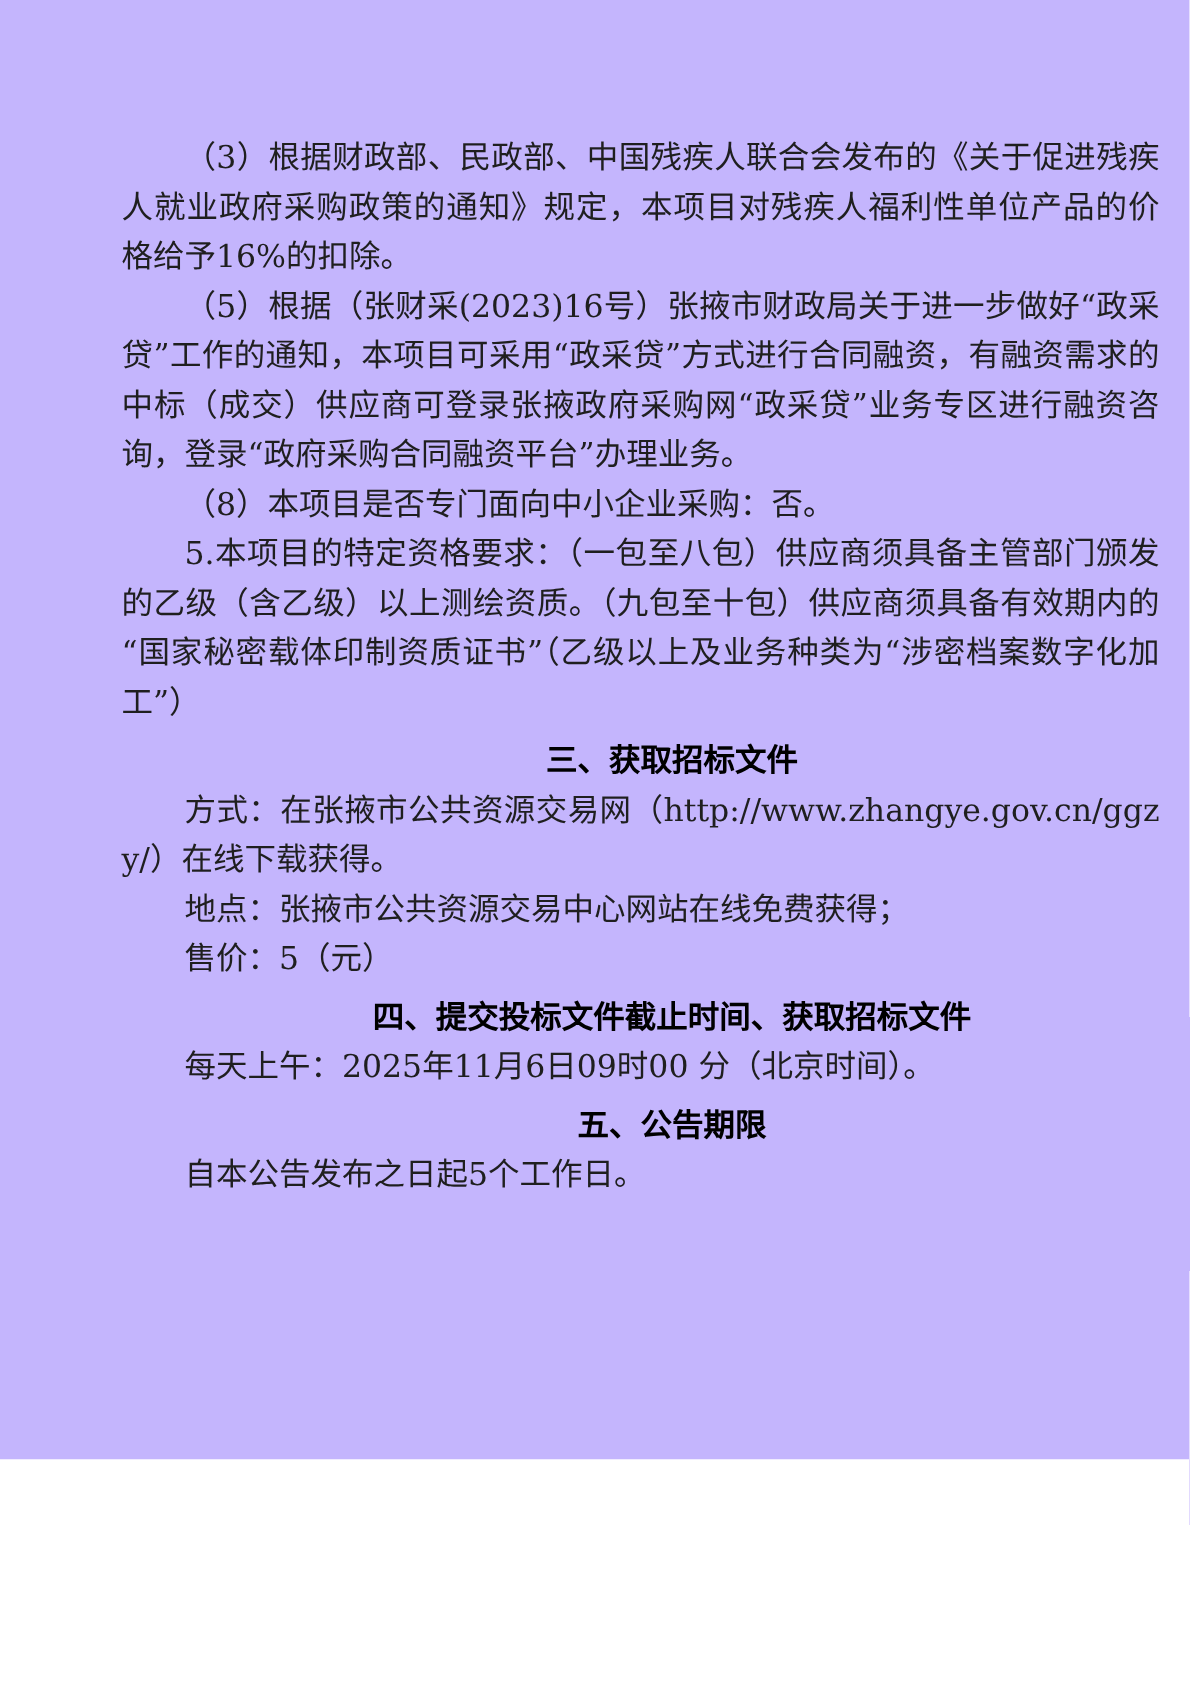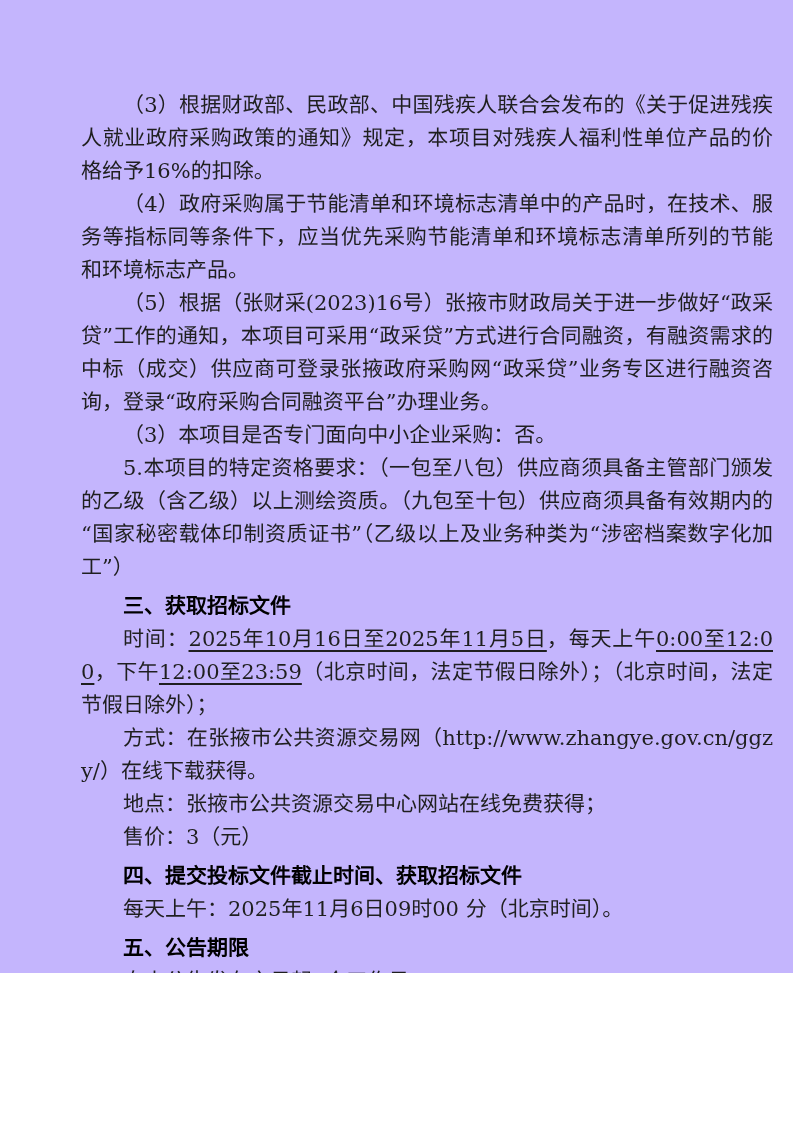--- a/index.html
+++ b/index.html
@@ -32,52 +32,50 @@
     margin: 0;
     text-indent: 2em;
     text-align: justify;
     word-break: break-all;
   }
   p.heading {
     font-family: "DejaVu Sans", "Liberation Sans", sans-serif;
     font-weight: bold;
     color: #000000;
     margin-top: 6px;
-    text-align: left;
+    text-align: center;
   }
   .u {
     text-decoration: underline;
     text-underline-offset: 4px;
   }
 </style>
 </head>
 <body>
 
 <div class="page">
   <div class="content">
 
     <p>（3）根据财政部、民政部、中国残疾人联合会发布的《关于促进残疾人就业政府采购政策的通知》规定，本项目对残疾人福利性单位产品的价格给予16%的扣除。</p>
 
-    <p>（4）政府采购属于节能清单和环境标志清单中的产品时，在技术、服务等指标同等条件下，应当优先采购节能清单和环境标志清单所列的节能和环境标志产品。</p>
 
     <p>（5）根据（张财采(2023)16号）张掖市财政局关于进一步做好“政采贷”工作的通知，本项目可采用“政采贷”方式进行合同融资，有融资需求的中标（成交）供应商可登录张掖政府采购网“政采贷”业务专区进行融资咨询，登录“政府采购合同融资平台”办理业务。</p>
 
-    <p>（3）本项目是否专门面向中小企业采购：否。</p>
+    <p>（8）本项目是否专门面向中小企业采购：否。</p>
 
     <p>5.本项目的特定资格要求：（一包至八包）供应商须具备主管部门颁发的乙级（含乙级）以上测绘资质。（九包至十包）供应商须具备有效期内的“国家秘密载体印制资质证书”（乙级以上及业务种类为“涉密档案数字化加工”）</p>
 
     <p class="heading">三、获取招标文件</p>
 
-    <p><span>时间：</span><span class="u">2025年10月16日至2025年11月5日</span><span>，每天上午</span><span class="u">0:00至12:00</span><span>，下午</span><span class="u">12:00至23:59</span><span>（北京时间，法定节假日除外）；（北京时间，法定节假日除外）；</span></p>
 
     <p>方式：在张掖市公共资源交易网（http://www.zhangye.gov.cn/ggzy/）在线下载获得。</p>
 
     <p>地点：张掖市公共资源交易中心网站在线免费获得；</p>
 
-    <p>售价：3（元）</p>
+    <p>售价：5（元）</p>
 
     <p class="heading">四、提交投标文件截止时间、获取招标文件</p>
 
     <p>每天上午：2025年11月6日09时00 分（北京时间）。</p>
 
 
     <p class="heading">五、公告期限</p>
 
     <p>自本公告发布之日起5个工作日。</p>
 

